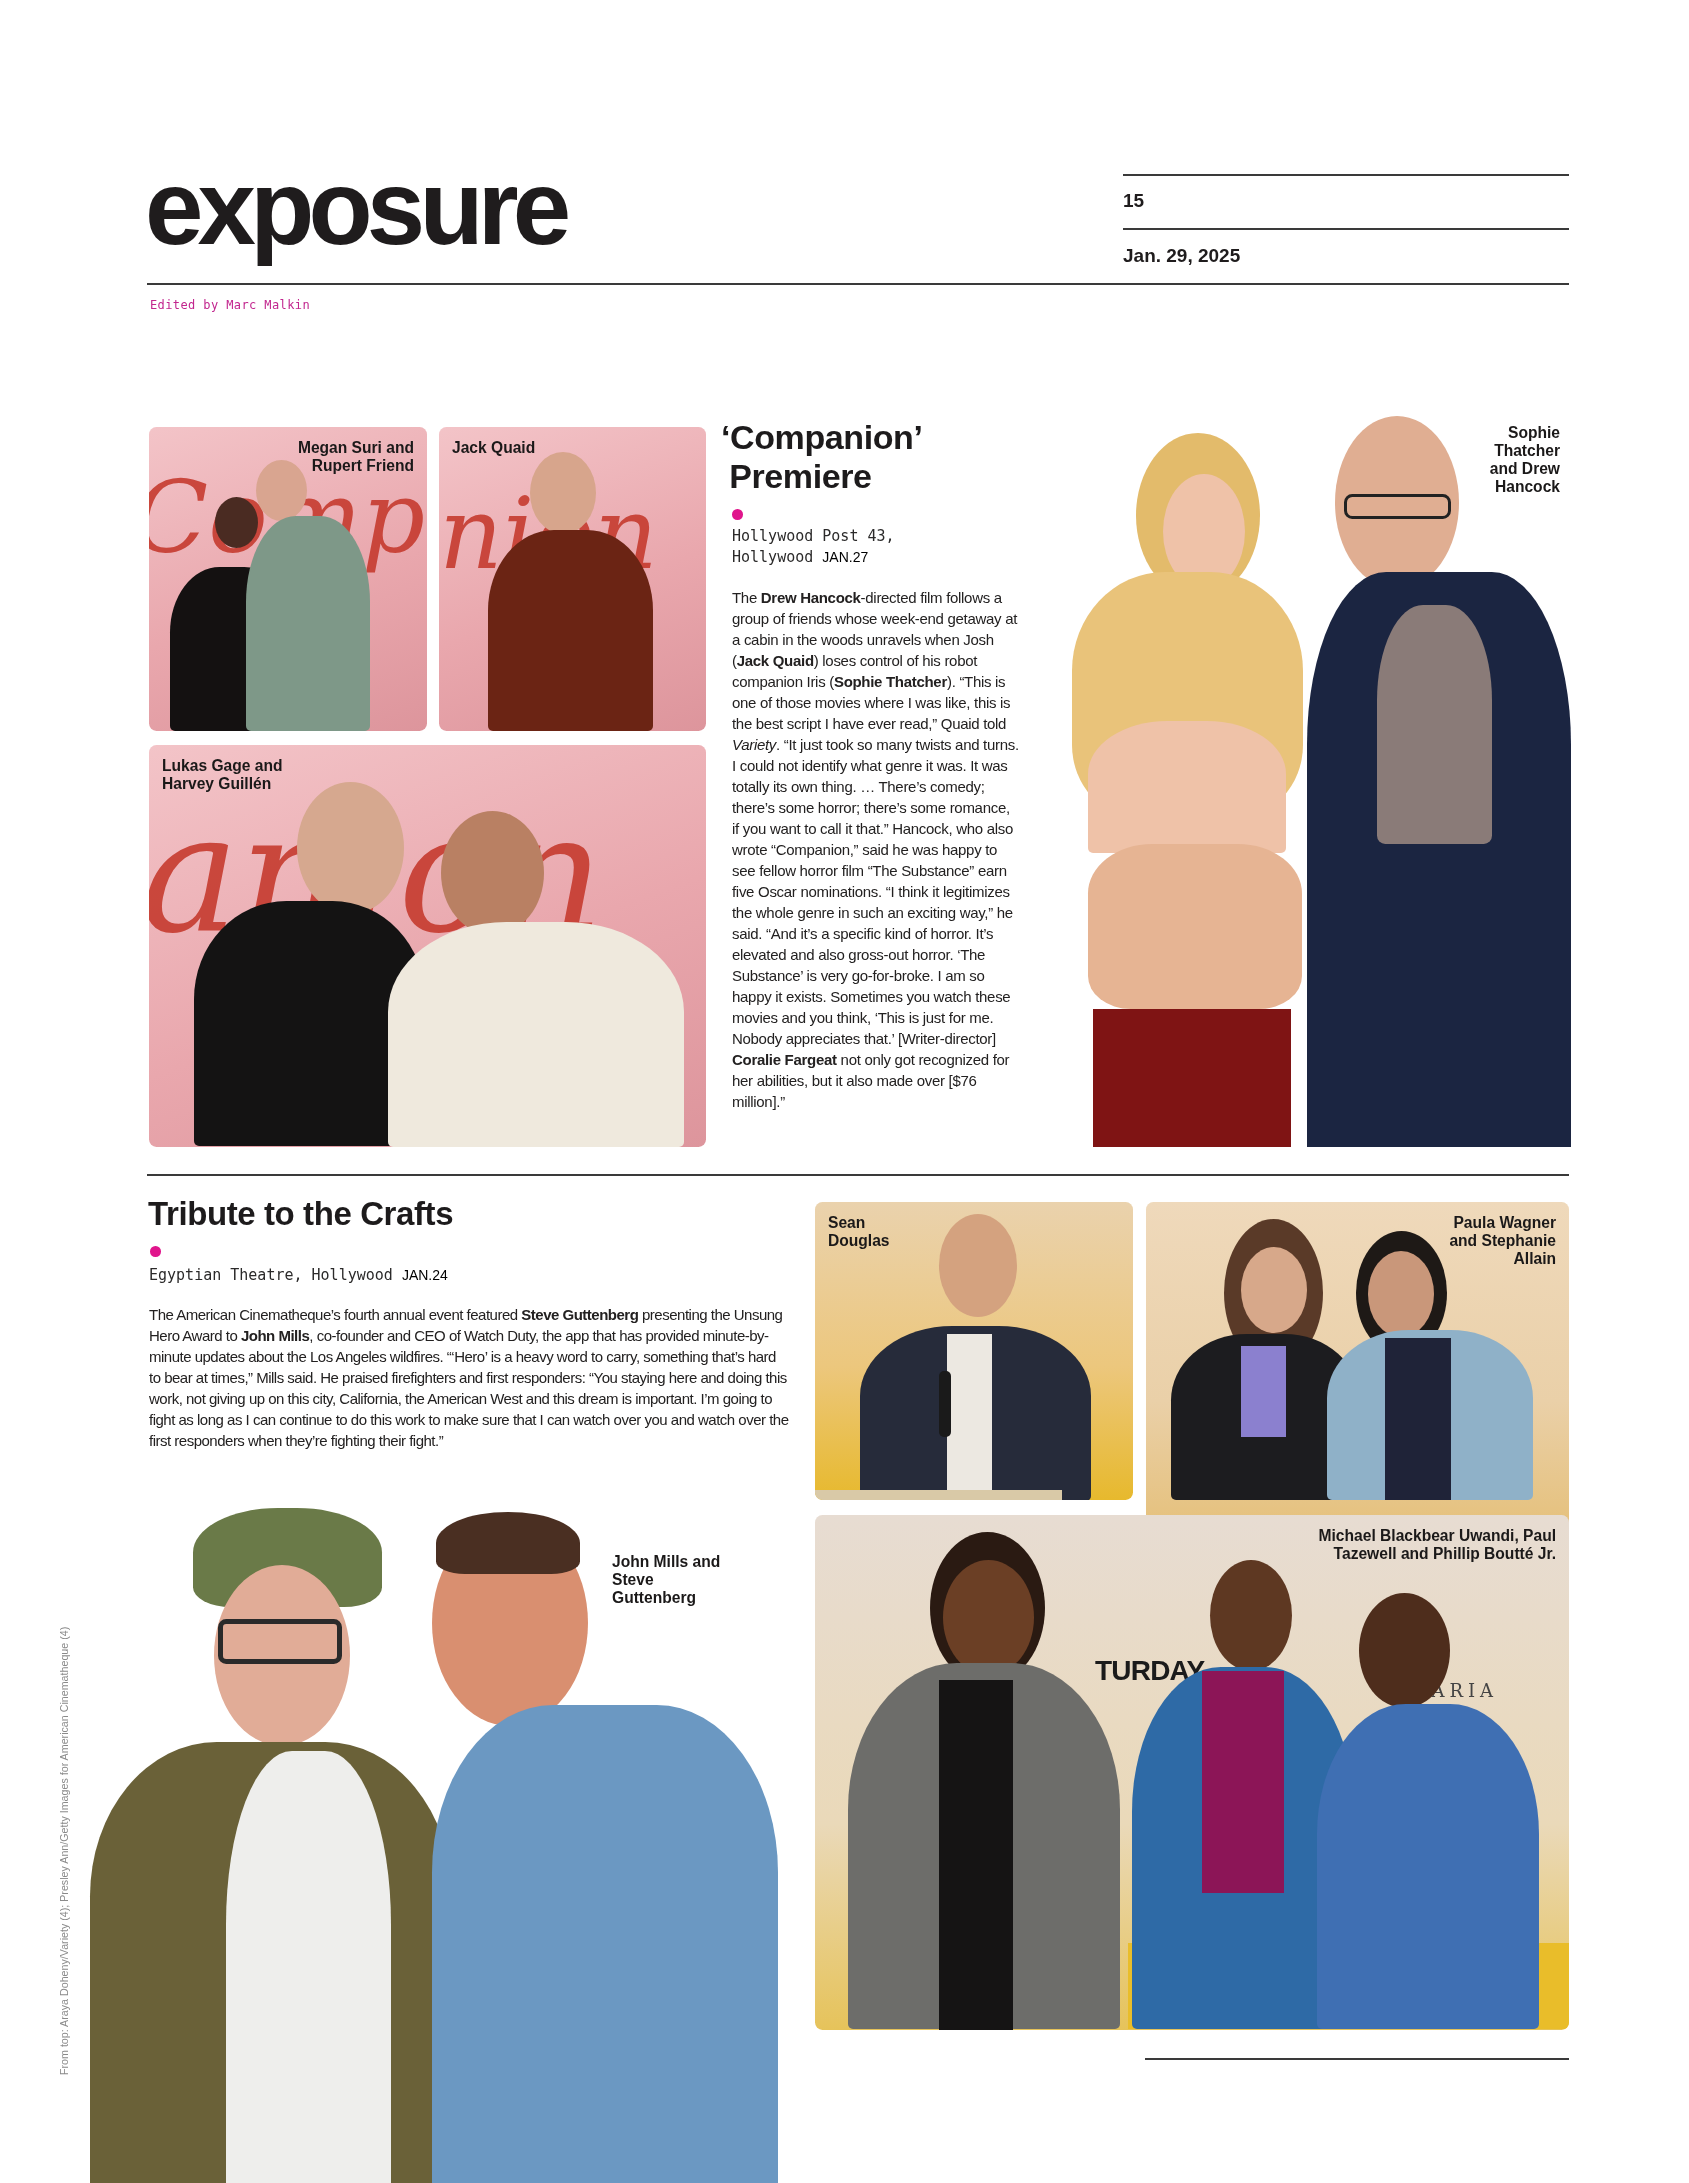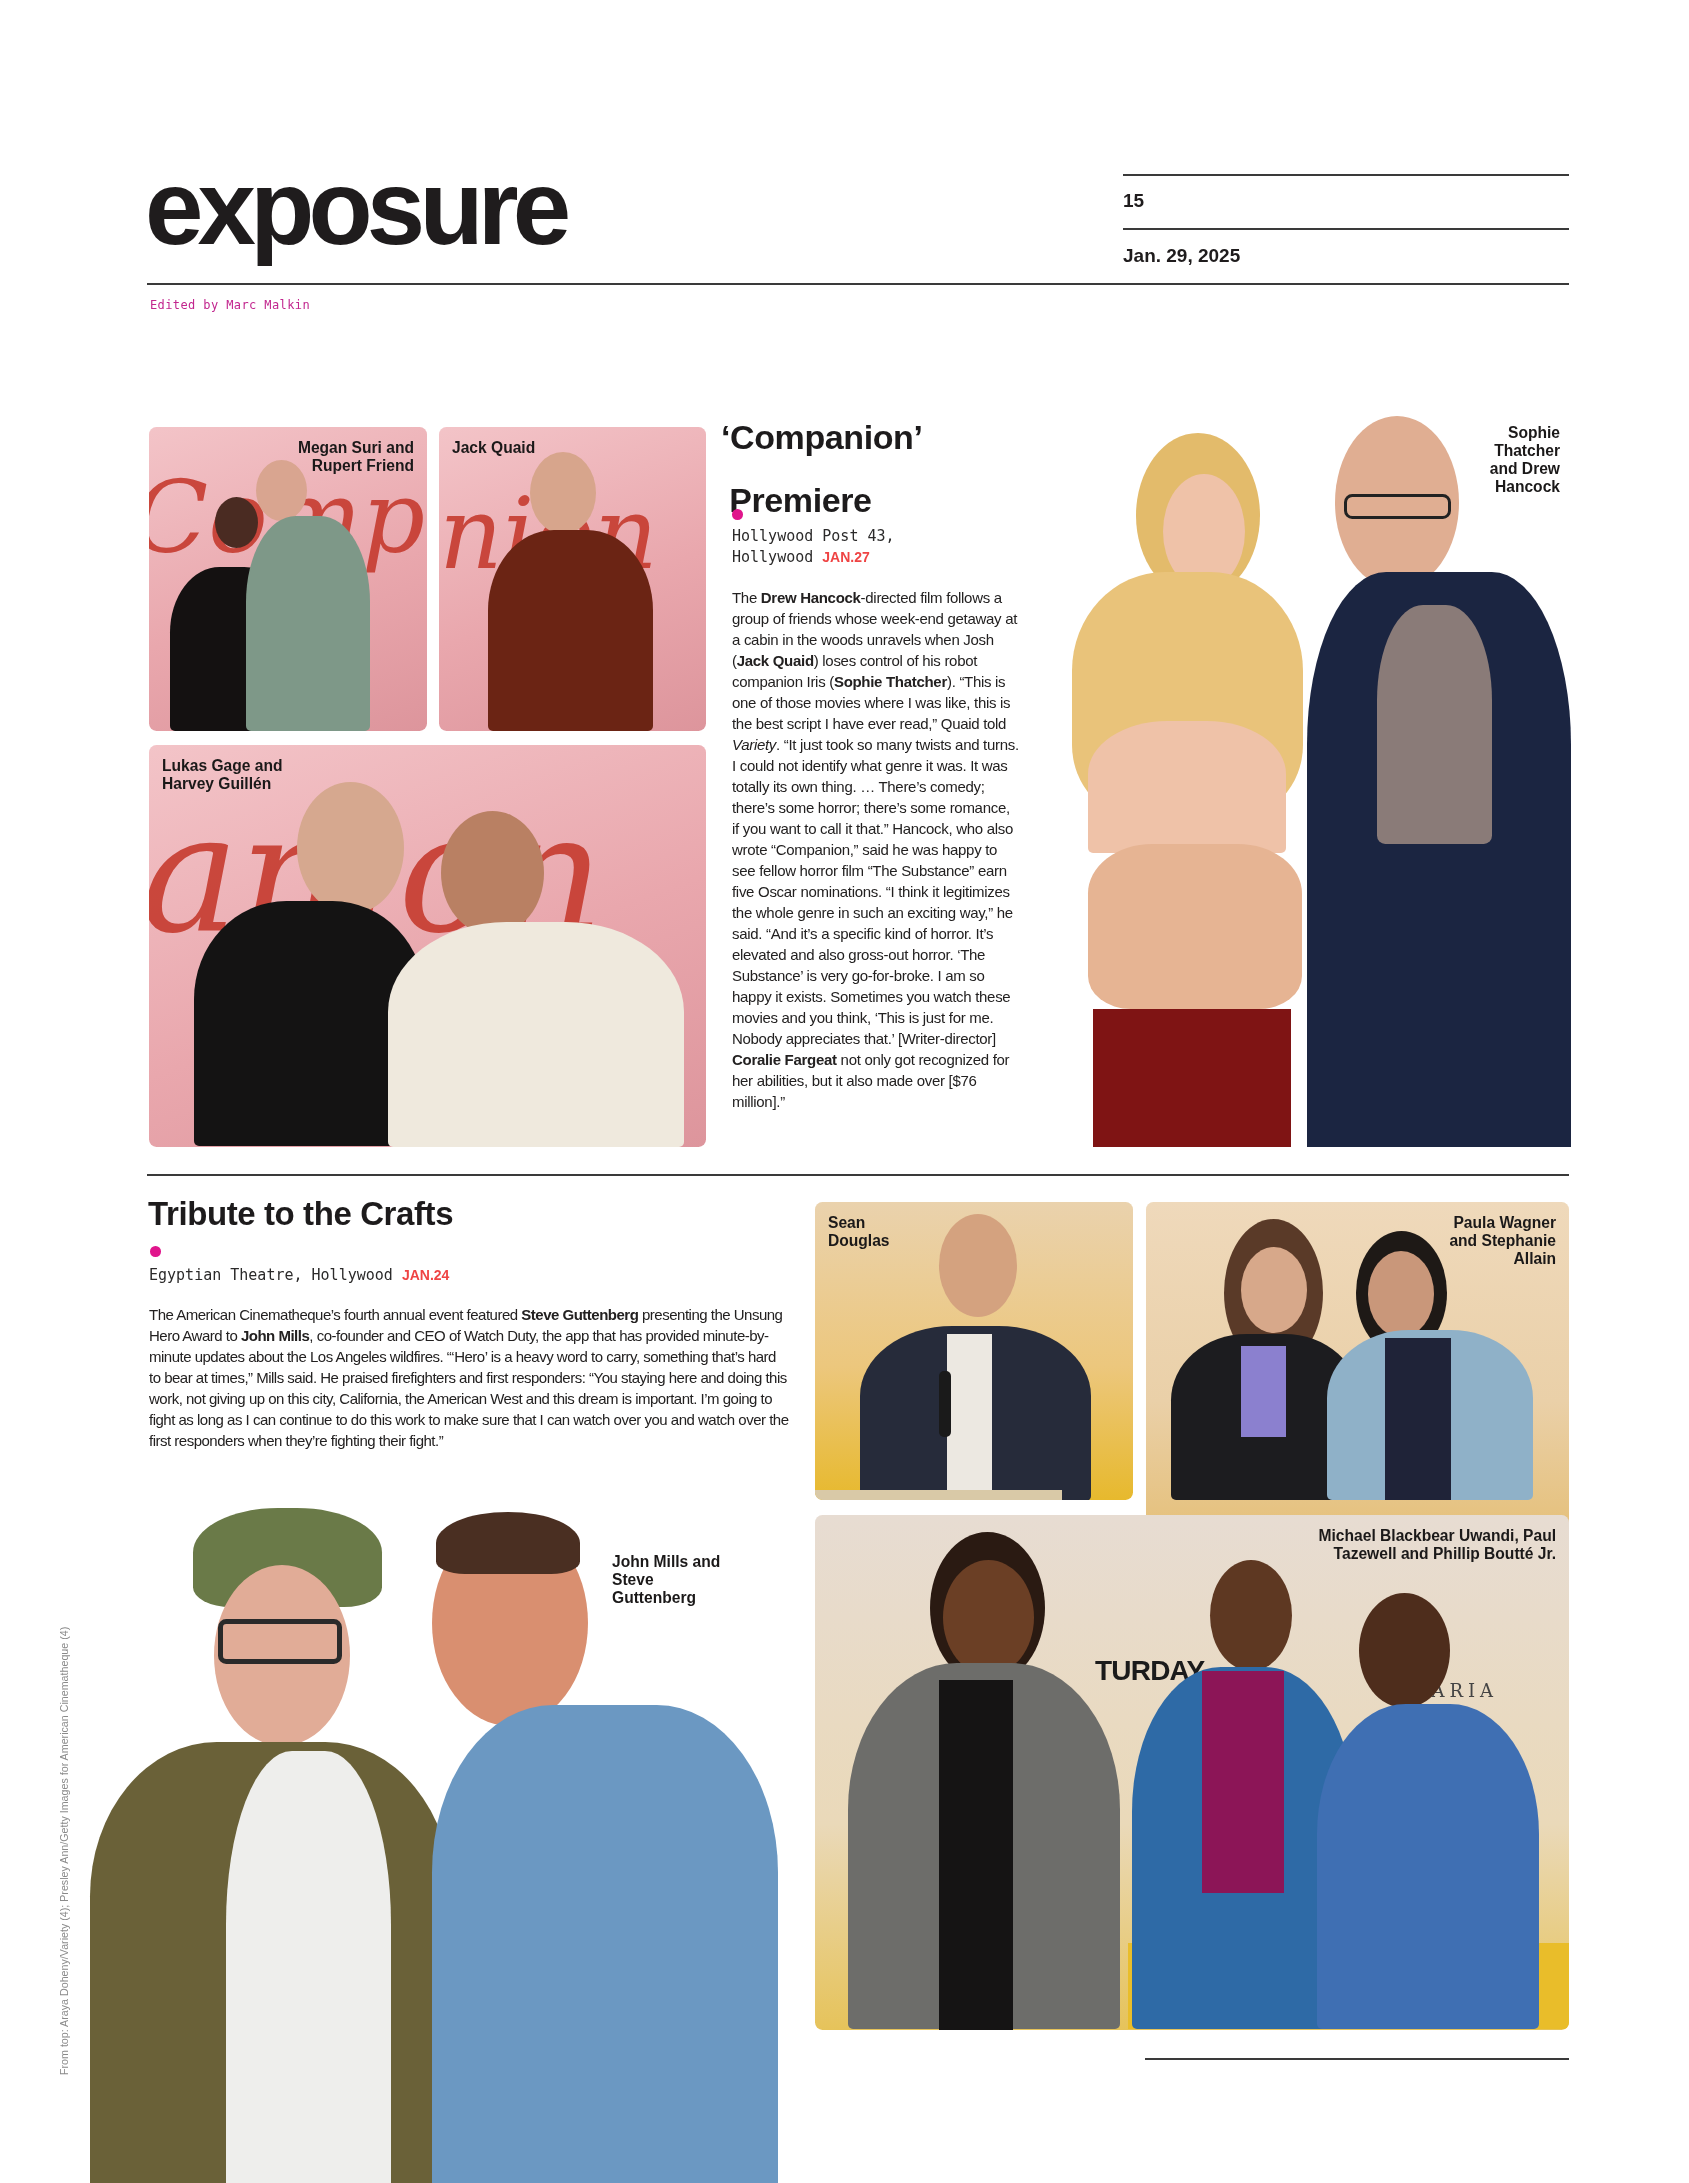--- a/index.html
+++ b/index.html
@@ -8,21 +8,21 @@
   .rule{position:absolute;height:1.6px;background:#3a3a3a;}
   .masthead{left:145px;top:155px;font-family:"Liberation Sans",sans-serif;font-weight:700;font-size:105px;letter-spacing:-5.8px;line-height:1;color:#1f1c1d;}
   .folio{font-weight:700;font-size:19px;color:#1f1c1d;}
   .editor{left:150px;top:298px;font-family:"DejaVu Sans Mono",monospace;font-size:12px;color:#c2268e;letter-spacing:0.4px;}
   .photo{position:absolute;border-radius:7.4px;overflow:hidden;}
   .caption{position:absolute;font-weight:700;font-size:15.6px;line-height:18px;color:#1b1919;}
   .caption.right{text-align:right;}
   .sec-title{font-weight:700;color:#1d1b1c;letter-spacing:-0.4px;}
   .dot{position:absolute;width:10.7px;height:10.7px;border-radius:50%;background:#e0158c;}
   .loc{position:absolute;font-family:"DejaVu Sans Mono",monospace;font-size:15px;line-height:20.6px;color:#2b2a2a;}
-  .date{font-family:"Liberation Sans",sans-serif;font-weight:700;color:#ef4444;font-size:14px;}
+  .date{font-family:"Liberation Sans",sans-serif;font-weight:400;color:#000000;font-size:14px;}
   .body{position:absolute;font-size:15px;line-height:21px;color:#232121;letter-spacing:-0.3px;}
   .body b{font-weight:700;}
   .credit{position:absolute;left:58px;top:2075px;transform:rotate(-90deg);transform-origin:0 0;font-size:10.7px;color:#8a8a8a;white-space:nowrap;}
   
   .pink{background:linear-gradient(160deg,#f3c4c8 0%,#e9a7ad 55%,#dd959c 100%);}
   .gold{background:linear-gradient(180deg,#ead2ad 0%,#ecc77d 55%,#e7b92d 100%);}
   .cream{background:linear-gradient(180deg,#efd9bb 0%,#ead0a8 60%,#e5c07a 100%);}
   .wall{background:linear-gradient(180deg,#e7dcd2 0%,#ead9b9 60%,#e6c35a 100%);}
   .script{position:absolute;font-family:"DejaVu Serif",serif;font-style:italic;color:#c63b2f;opacity:0.9;}
   .fig{position:absolute;border-radius:40% 40% 5px 5px;}
@@ -61,21 +61,21 @@
   <div class="script" style="left:-8.2px;top:33px;font-size:165px;">anion</div>
   <div class="head" style="left:148px;top:37px;width:107px;height:132px;background:#d6a88f;"></div>
   <div class="fig" style="left:45px;top:156px;width:231px;height:245px;background:#141313;"></div>
   <div class="head" style="left:292px;top:66px;width:103px;height:124px;background:#b98063;"></div>
   <div class="fig" style="left:239px;top:177px;width:296px;height:225px;background:#efe9dd;"></div>
   <div class="caption" style="left:13px;top:11.5px;width:165px;">Lukas Gage and Harvey Guillén</div>
 </div>
 
 <div class="abs sec-title" style="left:721px;top:418px;font-size:34px;line-height:39px;">
   <div>‘Companion’</div>
-  <div style="padding-left:8.2px;margin-top:24px;">Premiere</div>
+  <div style="padding-left:8.2px;">Premiere</div>
 </div>
 <div class="dot" style="left:732px;top:509px;"></div>
 <div class="loc" style="left:732px;top:526px;">
   <div>Hollywood Post 43,</div>
   <div><span>Hollywood</span> <span class="date">JAN.27</span></div>
 </div>
 <div class="body" id="companion-body" style="left:732px;top:587px;width:288px;">The <b>Drew Hancock</b>-directed film follows a group of friends whose week-end getaway at a cabin in the woods unravels when Josh (<b>Jack Quaid</b>) loses control of his robot companion Iris (<b>Sophie Thatcher</b>). “This is one of those movies where I was like, this is the best script I have ever read,” Quaid told <i>Variety</i>. “It just took so many twists and turns. I could not identify what genre it was. It was totally its own thing. … There’s comedy; there’s some horror; there’s some romance, if you want to call it that.” Hancock, who also wrote “Companion,” said he was happy to see fellow horror film “The Substance” earn five Oscar nominations. “I think it legitimizes the whole genre in such an exciting way,” he said. “And it’s a specific kind of horror. It’s elevated and also gross-out horror. ‘The Substance’ is very go-for-broke. I am so happy it exists. Sometimes you watch these movies and you think, ‘This is just for me. Nobody appreciates that.’ [Writer-director] <b>Coralie Fargeat</b> not only got recognized for her abilities, but it also made over [$76 million].”</div>
 
 <div class="abs" style="left:1039px;top:416px;width:534px;height:731px;">
   <div class="head" style="left:97px;top:16.5px;width:124px;height:165px;background:#e3bb6b;"></div>

